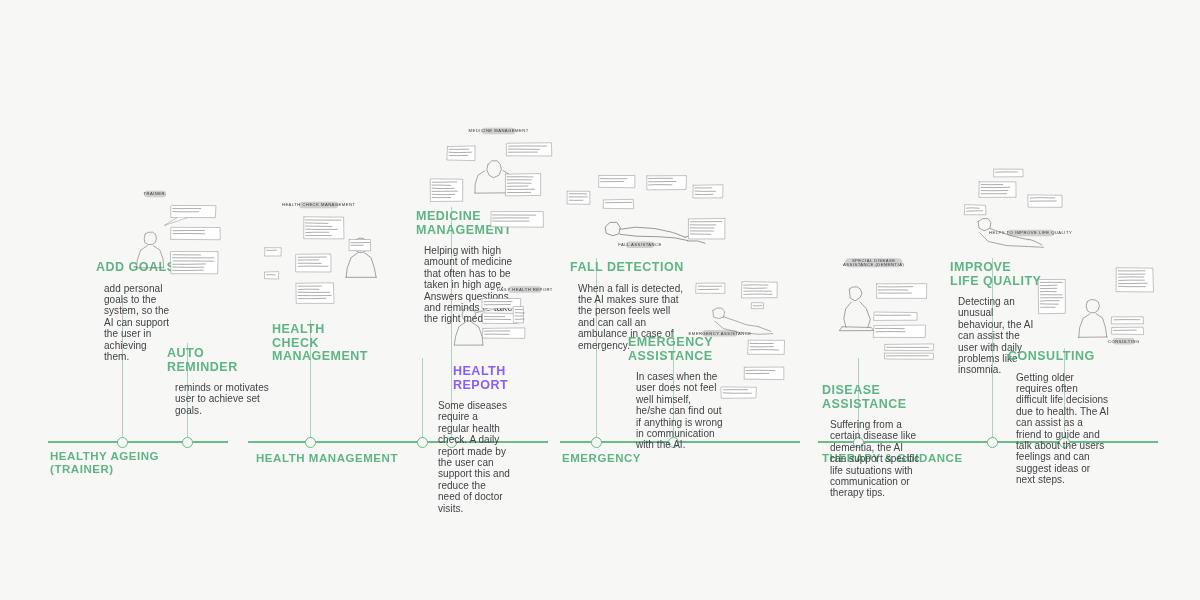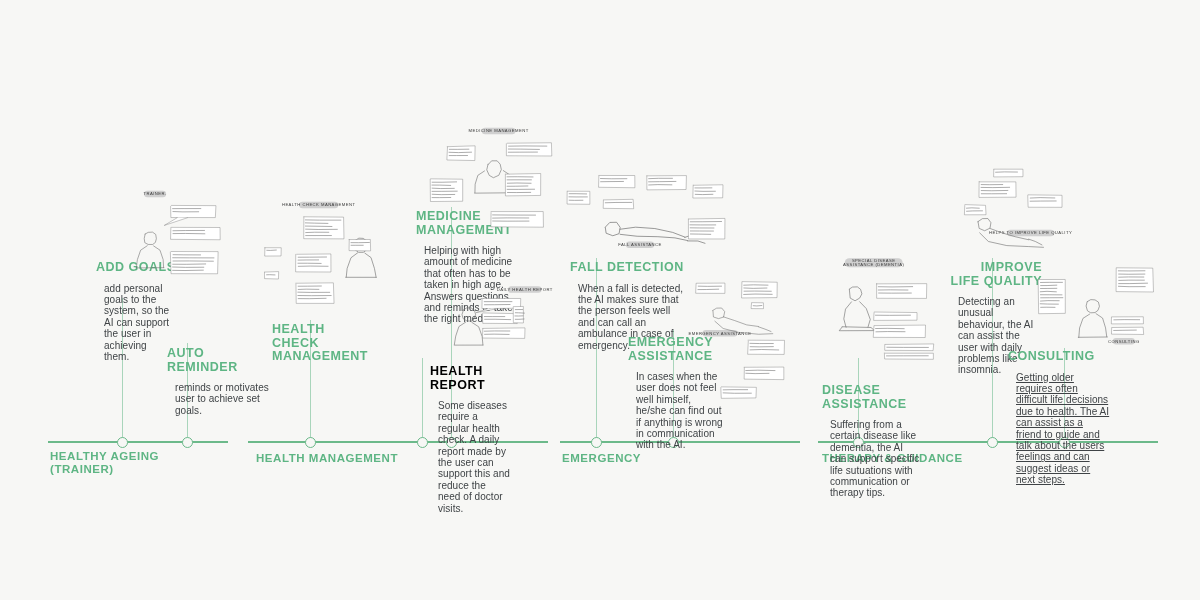--- a/index.html
+++ b/index.html
@@ -86,42 +86,42 @@
       <p style="color: rgb(63, 67, 70);">reminds or motivates user to achieve set goals.</p>
     </div>
     <div class="block" style="left: 272px; top: 323px; width: 82px;">
       <h3 style="color: rgb(94, 181, 132);">HEALTH CHECK MANAGEMENT</h3>
     </div>
     <div class="block" style="left: 416px; top: 210px; width: 112px;">
       <h3 style="color: rgb(94, 181, 132);">MEDICINE MANAGEMENT</h3>
       <p style="color: rgb(63, 67, 70);">Helping with high amount of medicine that often has to be taken in high age. Answers questions and reminds to take the right medication.</p>
     </div>
     <div class="block" style="left: 430px; top: 365px; width: 88px;">
-      <h3 style="color: #000000;">HEALTH REPORT</h3>
+      <h3 style="color: #8b5cf6; margin-left: 23px;">HEALTH REPORT</h3>
       <p style="color: rgb(63, 67, 70);">Some diseases require a regular health check. A daily report made by the user can support this and reduce the need of doctor visits.</p>
     </div>
     <div class="block" style="left: 570px; top: 261px; width: 122px;">
       <h3 style="color: rgb(94, 181, 132);">FALL DETECTION</h3>
       <p style="color: rgb(63, 67, 70);">When a fall is detected, the AI makes sure that the person feels well and can call an ambulance in case of emergency.</p>
     </div>
     <div class="block" style="left: 628px; top: 336px; width: 104px;">
       <h3 style="color: rgb(94, 181, 132);">EMERGENCY ASSISTANCE</h3>
       <p style="color: rgb(63, 67, 70);">In cases when the user does not feel well himself, he/she can find out if anything is wrong in communication with the AI.</p>
     </div>
     <div class="block" style="left: 822px; top: 362px; width: 108px;">
       <h3 style="color: rgb(94, 181, 132); margin-top: 22px;">DISEASE ASSISTANCE</h3>
       <p style="color: rgb(63, 67, 70);">Suffering from a certain disease like dementia, the AI can support specific life sutuations with communication or therapy tips.</p>
     </div>
     <div class="block" style="left: 950px; top: 261px; width: 92px;">
-      <h3 style="color: rgb(94, 181, 132); text-align: right;">IMPROVE LIFE QUALITY</h3>
+      <h3 style="color: rgb(94, 181, 132);">IMPROVE LIFE QUALITY</h3>
       <p style="color: rgb(63, 67, 70);">Detecting an unusual behaviour, the AI can assist the user with daily problems like insomnia.</p>
     </div>
     <div class="block" style="left: 1008px; top: 350px; width: 110px;">
       <h3 style="color: rgb(94, 181, 132);">CONSULTING</h3>
-      <p style="color: rgb(63, 67, 70); text-decoration: underline;">Getting older requires often difficult life decisions due to health. The AI can assist as a friend to guide and talk about the users feelings and can suggest ideas or next steps.</p>
+      <p style="color: rgb(63, 67, 70);">Getting older requires often difficult life decisions due to health. The AI can assist as a friend to guide and talk about the users feelings and can suggest ideas or next steps.</p>
     </div>
     <div class="cluster" style="left: 126px; top: 188px; width: 112px; height: 110px;">
       <svg width="112" height="110" viewBox="0 0 112 110">
         <g>
           <rect x="18.12" y="2.75" width="22" height="6.5" rx="3.25" fill="#c9c9c9" opacity="0.85"></rect>
           <text x="29.12" y="7.3" text-anchor="middle" class="pill-text">TRAINER.</text>
         </g>
         <g transform="translate(19.040000000000003,46.199999999999996) scale(1.05)">
           <path d="M0.05 -0.10 L3.02 -1.76 L7.09 -1.99 L10.18 0.21 L10.79 4.25 L9.85 7.85 L7.25 9.78 L2.94 9.77 L-0.21 8.09 L-0.79 4.15 L0.12 -0.22 " fill="none" stroke="#6e6e6e" stroke-width="0.55" stroke-linecap="round" stroke-linejoin="round"></path>
           <path d="M2.08 11.00 L-4.21 15.27 L-7.30 24.21 L-8.25 31.67 " fill="none" stroke="#6e6e6e" stroke-width="0.55" stroke-linecap="round" stroke-linejoin="round"></path>

